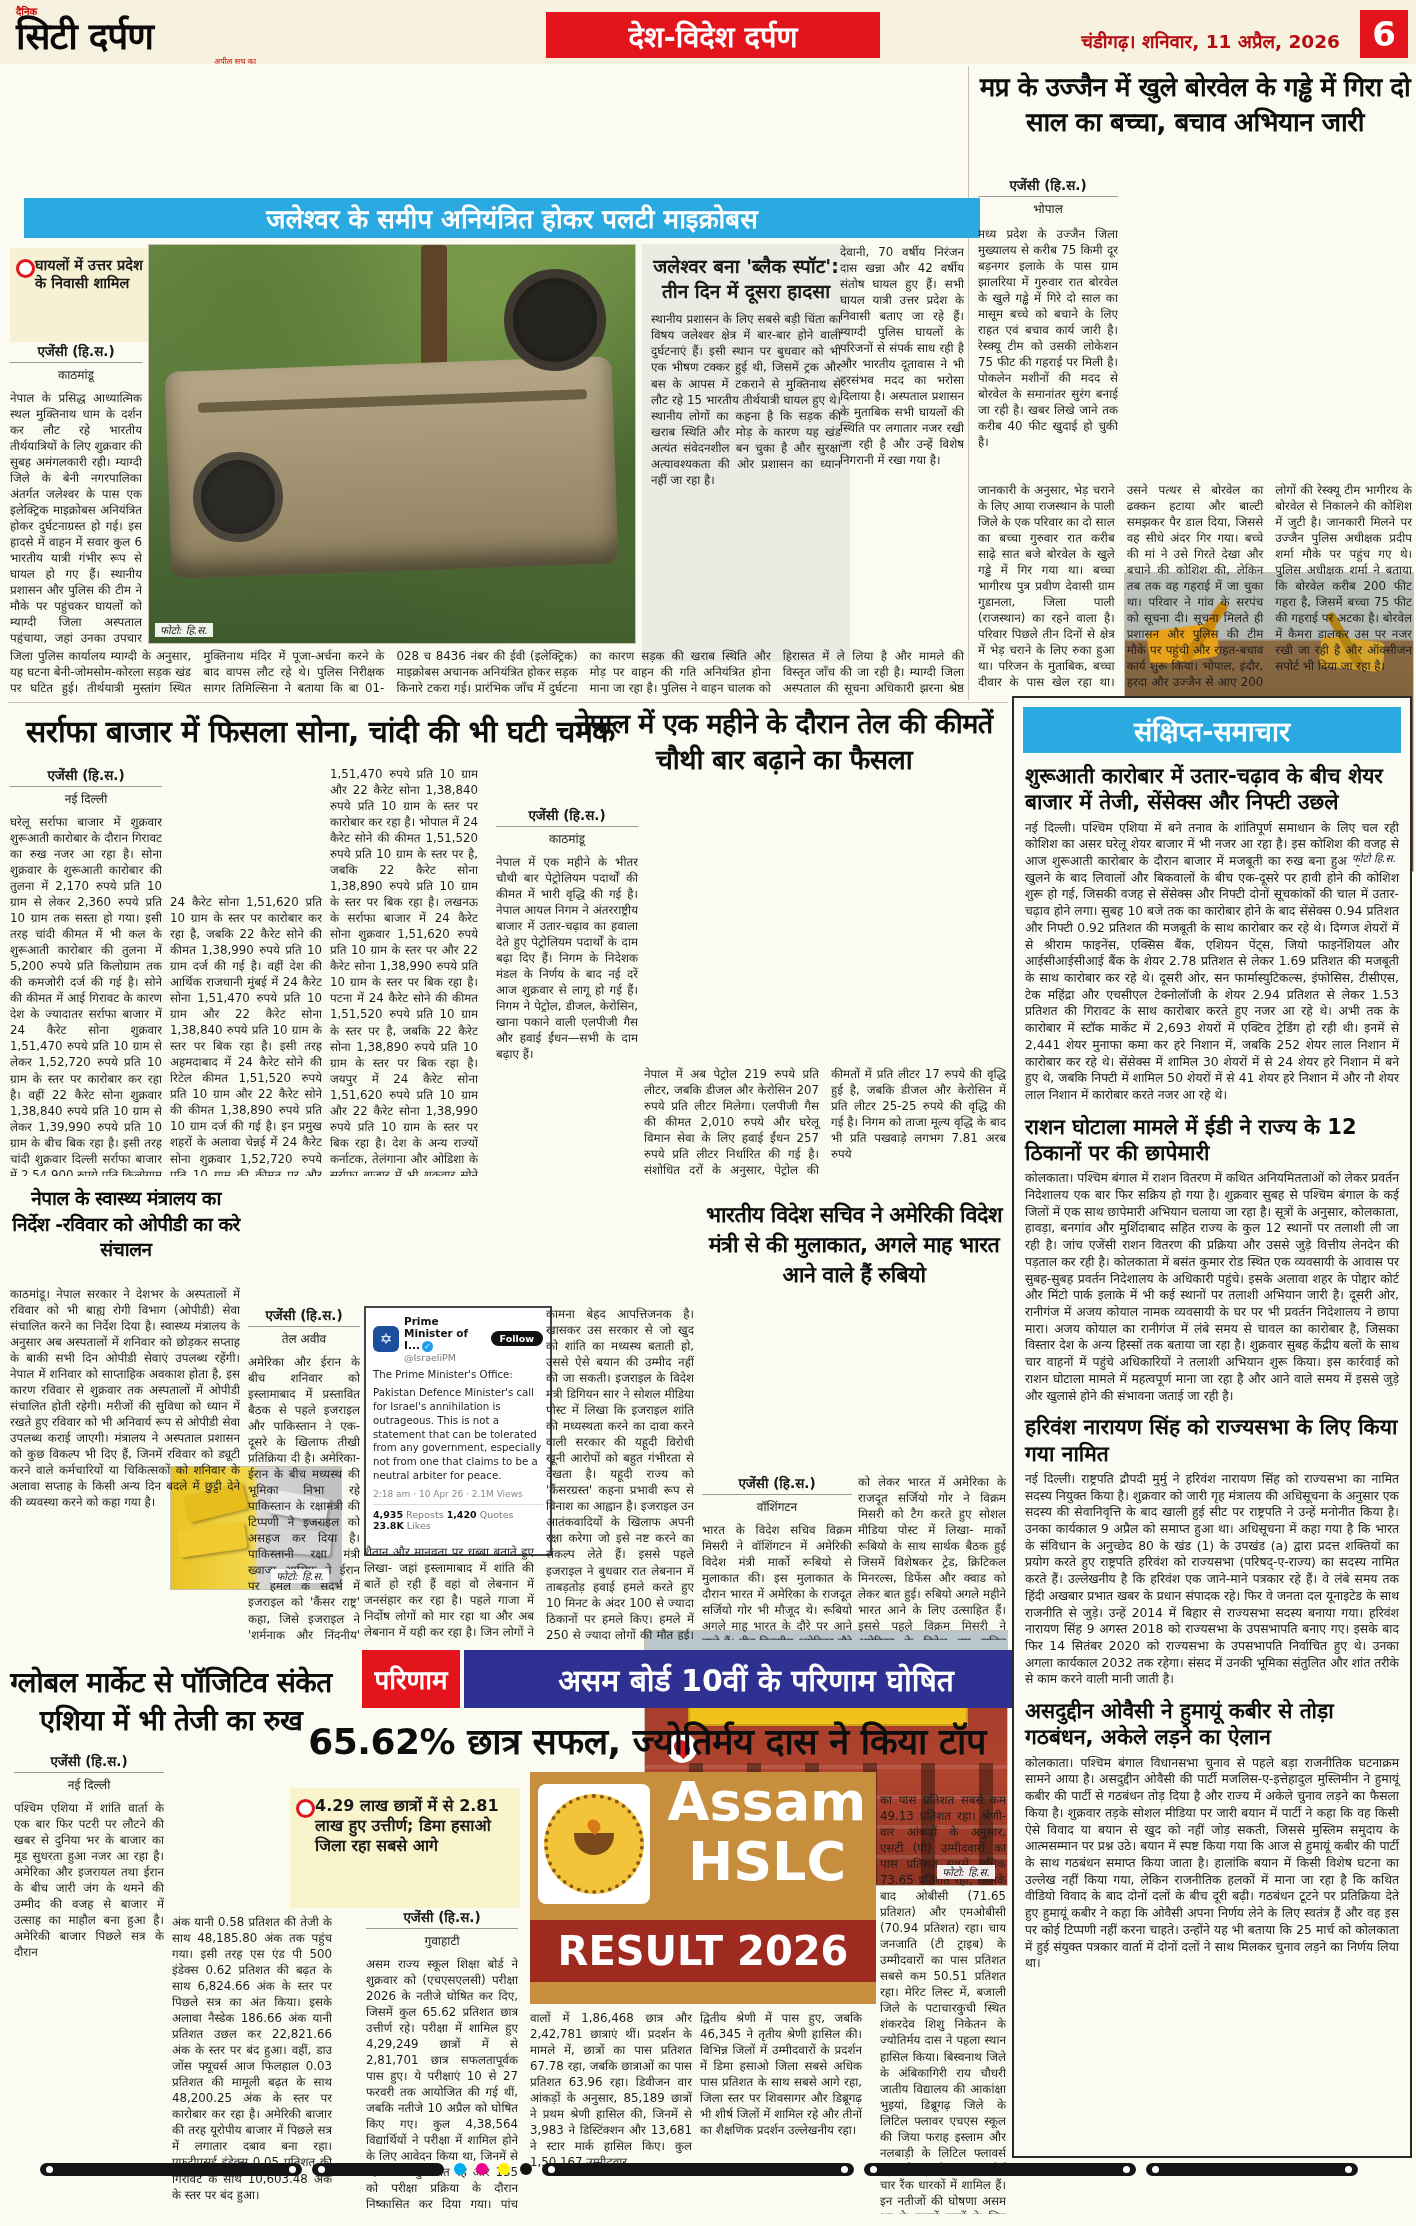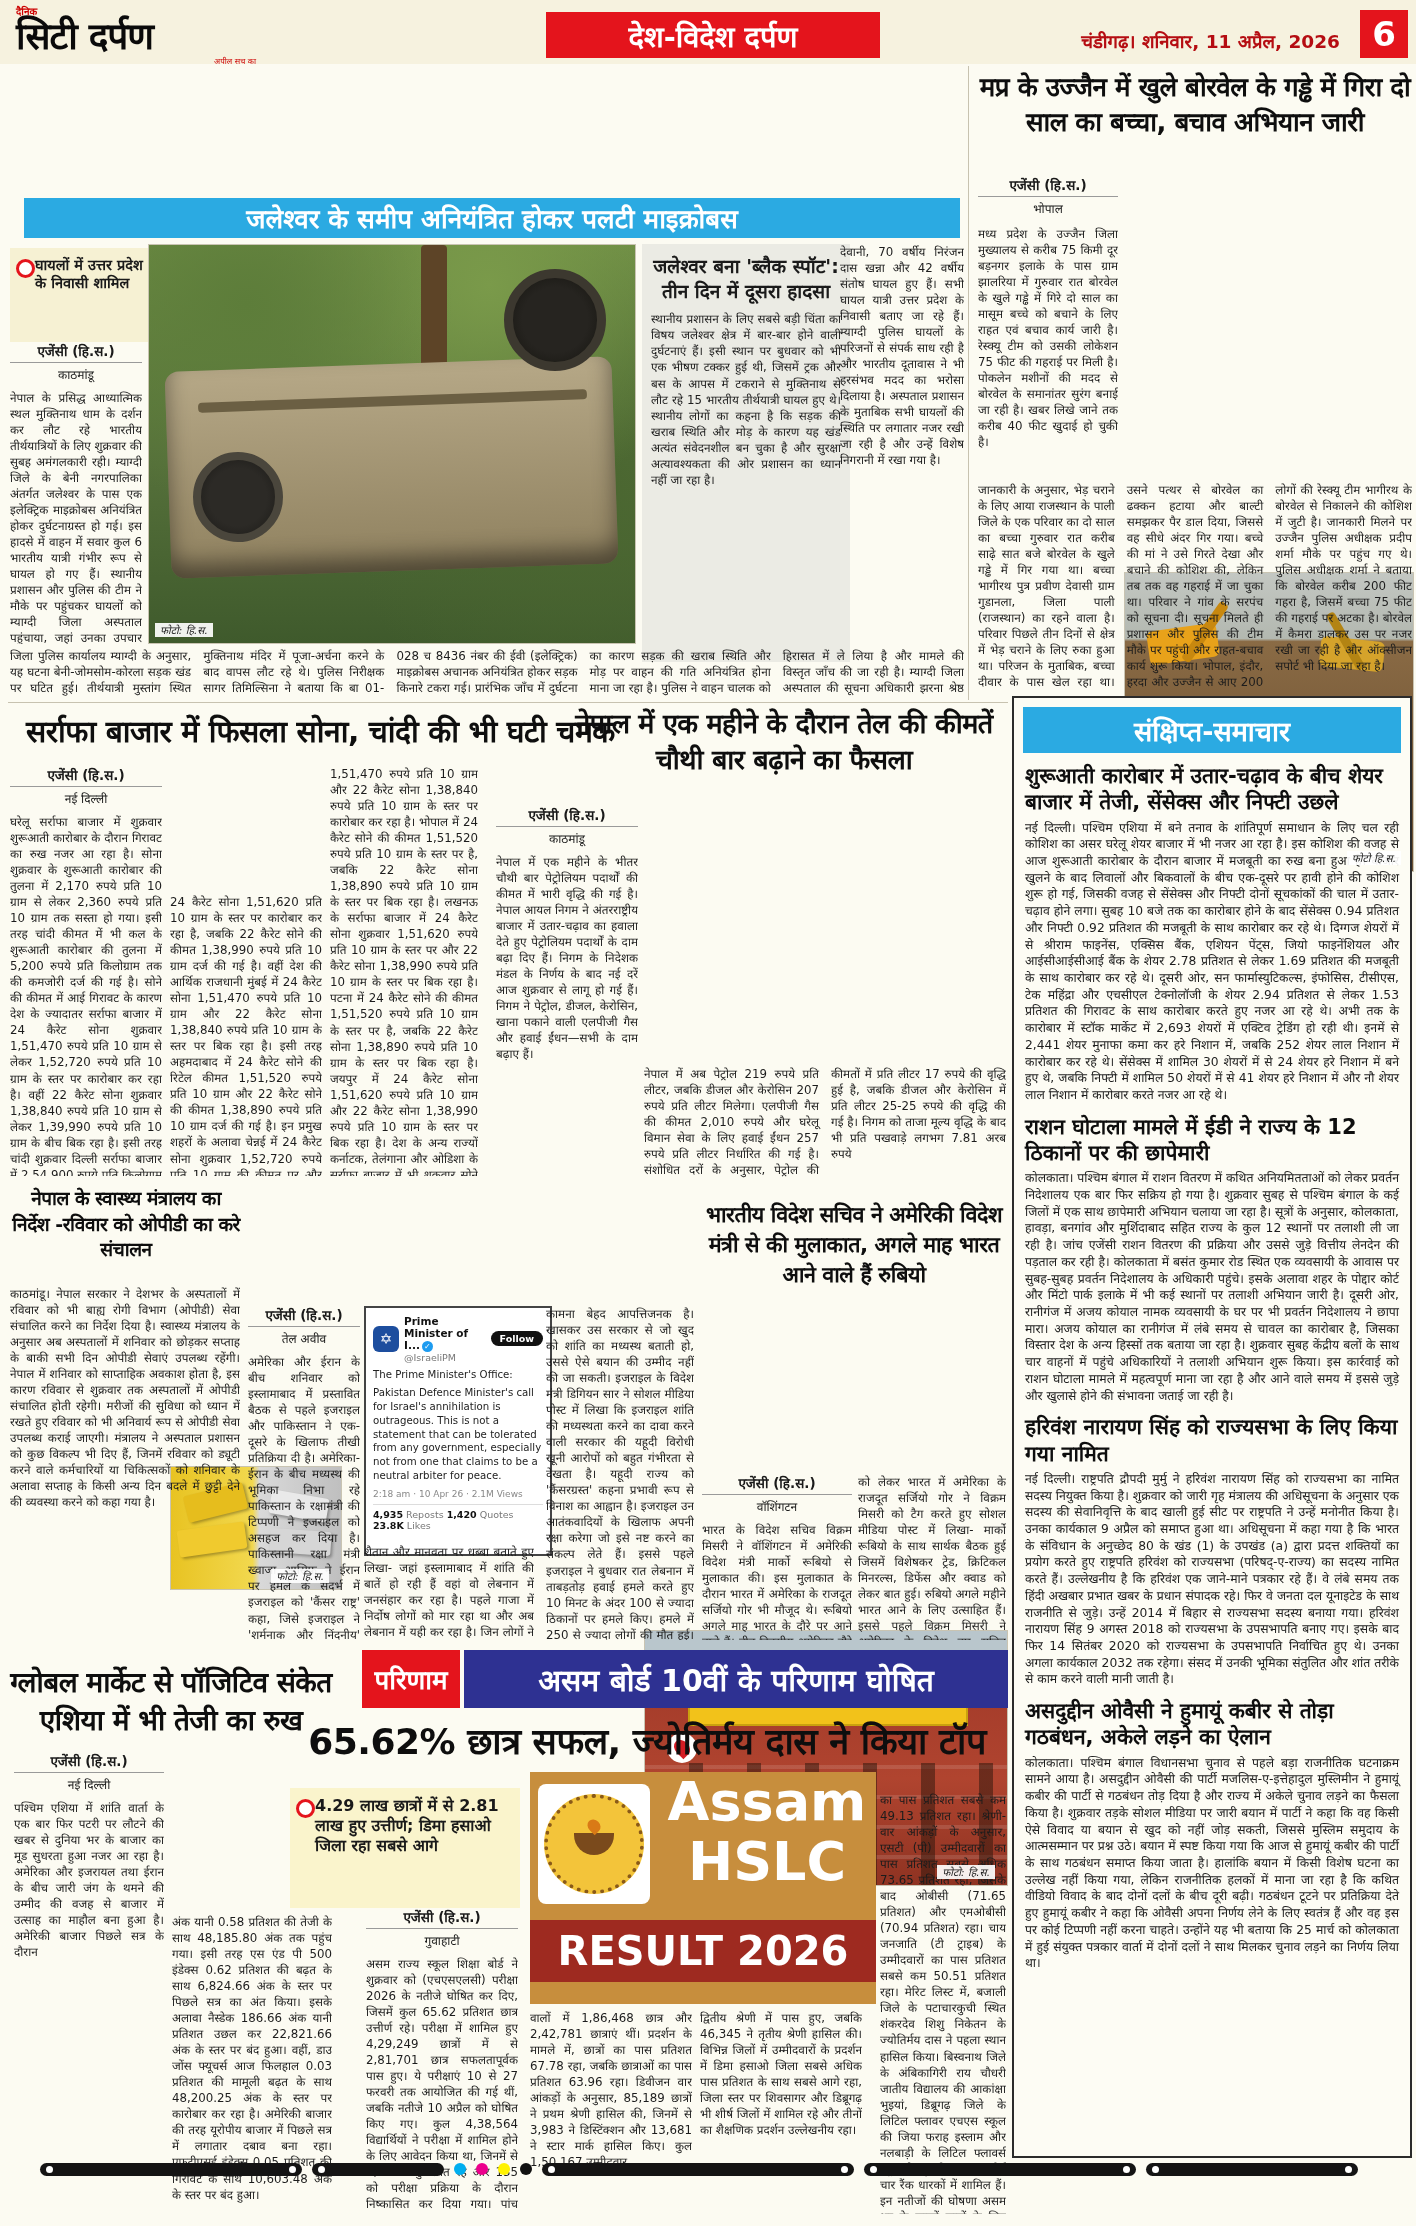--- a/index.html
+++ b/index.html
@@ -57,21 +57,21 @@
     <div style="font-size:37px;font-weight:800;color:#0a0a0a;line-height:1.0;letter-spacing:-1px;">सिटी दर्पण</div>
     <div style="font-size:8px;color:#c00;text-align:right;">अपील सच का</div>
   </div>
   <div class="abs banner-red" style="left:546px;top:12px;width:334px;height:46px;font-size:29px;">देश-विदेश दर्पण</div>
   <div class="abs" style="left:1020px;top:28px;width:320px;font-size:18.5px;font-weight:700;color:#b50d12;text-align:right;">चंडीगढ़। शनिवार, 11 अप्रैल, 2026</div>
   <div class="abs banner-red" style="left:1360px;top:10px;width:48px;height:48px;font-size:34px;">6</div>
 
   <div class="abs vline" style="left:968px;top:66px;height:634px;"></div>
   <div class="abs hr" style="left:8px;top:702px;width:1000px;"></div>
 
-  <div class="abs banner-blue" style="left:24px;top:198px;width:936px;height:40px;font-size:26px;">जलेश्वर के समीप अनियंत्रित होकर पलटी माइक्रोबस</div>
+  <div class="abs banner-blue" style="left:24px;top:198px;width:936px;height:40px;font-size:26px;padding-left:20px;">जलेश्वर के समीप अनियंत्रित होकर पलटी माइक्रोबस</div>
 
   <div class="abs kickbox" style="left:10px;top:248px;width:130px;height:78px;">
     <span class="ring" style="margin-top:3px;"></span>
     <span>घायलों में उत्तर प्रदेश के निवासी शामिल</span>
   </div>
   <div class="abs byline" style="left:10px;top:342px;width:132px;">एजेंसी (हि.स.)</div>
   <div class="abs dl" style="left:10px;top:364px;width:132px;">काठमांडू</div>
   <div class="abs bodytext" style="left:10px;top:390px;width:132px;height:254px;">नेपाल के प्रसिद्ध आध्यात्मिक स्थल मुक्तिनाथ धाम के दर्शन कर लौट रहे भारतीय तीर्थयात्रियों के लिए शुक्रवार की सुबह अमंगलकारी रही। म्याग्दी जिले के बेनी नगरपालिका अंतर्गत जलेश्वर के पास एक इलेक्ट्रिक माइक्रोबस अनियंत्रित होकर दुर्घटनाग्रस्त हो गई। इस हादसे में वाहन में सवार कुल 6 भारतीय यात्री गंभीर रूप से घायल हो गए हैं। स्थानीय प्रशासन और पुलिस की टीम ने मौके पर पहुंचकर घायलों को म्याग्दी जिला अस्पताल पहुंचाया, जहां उनका उपचार जारी है।</div>
 
   <div class="abs photo" style="left:148px;top:244px;width:486px;height:398px;background:
@@ -186,21 +186,21 @@
   <div class="abs bodytext" style="left:858px;top:1474px;width:148px;height:166px;">को लेकर भारत में अमेरिका के राजदूत सर्जियो गोर ने विक्रम मिसरी को टैग करते हुए सोशल मीडिया पोस्ट में लिखा- मार्को रूबियो के साथ सार्थक बैठक हुई जिसमें विशेषकर ट्रेड, क्रिटिकल मिनरल्स, डिफेंस और क्वाड को लेकर बात हुई। रुबियो अगले महीने भारत आने के लिए उत्साहित हैं। इससे पहले विक्रम मिसरी ने अमेरिका के विदेश उप सचिव क्रिस्टोफर लैंडाउ से भी मुलाकात कर फारस की खाड़ी की स्थिति, अन्य वैश्विक और क्षेत्रीय प्राथमिकताओं के बारे में बातचीत की।</div>
 
   <div class="abs headline center" style="left:10px;top:1664px;width:322px;height:78px;font-size:28px;line-height:1.35;">ग्लोबल मार्केट से पॉजिटिव संकेत एशिया में भी तेजी का रुख</div>
   <div class="abs byline" style="left:14px;top:1752px;width:150px;">एजेंसी (हि.स.)</div>
   <div class="abs dl" style="left:14px;top:1774px;width:150px;">नई दिल्ली</div>
   <div class="abs bodytext" style="left:14px;top:1800px;width:150px;height:412px;">पश्चिम एशिया में शांति वार्ता के एक बार फिर पटरी पर लौटने की खबर से दुनिया भर के बाजार का मूड सुधरता हुआ नजर आ रहा है। अमेरिका और इजरायल तथा ईरान के बीच जारी जंग के थमने की उम्मीद की वजह से बाजार में उत्साह का माहौल बना हुआ है। अमेरिकी बाजार पिछले सत्र के दौरान</div>
 
   <div class="abs bodytext" style="left:172px;top:1914px;width:160px;height:298px;">अंक यानी 0.58 प्रतिशत की तेजी के साथ 48,185.80 अंक तक पहुंच गया। इसी तरह एस एंड पी 500 इंडेक्स 0.62 प्रतिशत की बढ़त के साथ 6,824.66 अंक के स्तर पर पिछले सत्र का अंत किया। इसके अलावा नैस्डेक 186.66 अंक यानी प्रतिशत उछल कर 22,821.66 अंक के स्तर पर बंद हुआ। वहीं, डाउ जोंस फ्यूचर्स आज फिलहाल 0.03 प्रतिशत की मामूली बढ़त के साथ 48,200.25 अंक के स्तर पर कारोबार कर रहा है। अमेरिकी बाजार की तरह यूरोपीय बाजार में पिछले सत्र में लगातार दबाव बना रहा। एफटीएसई इंडेक्स 0.05 प्रतिशत की गिरावट के साथ 10,603.48 अंक के स्तर पर बंद हुआ।</div>
 
   <div class="abs banner-red" style="left:362px;top:1650px;width:98px;height:58px;font-size:26px;">परिणाम</div>
-  <div class="abs banner-navy" style="left:464px;top:1650px;width:544px;height:58px;font-size:30px;">असम बोर्ड 10वीं के परिणाम घोषित</div>
+  <div class="abs banner-navy" style="left:464px;top:1650px;width:544px;height:58px;font-size:30px;padding-left:20px;">असम बोर्ड 10वीं के परिणाम घोषित</div>
   <div class="abs headline center" style="left:288px;top:1716px;width:718px;height:62px;font-size:36px;">65.62% छात्र सफल, ज्योतिर्मय दास ने किया टॉप</div>
 
   <div class="abs kickbox" style="left:290px;top:1788px;width:218px;height:104px;background:#faf4cc;font-size:16px;">
     <span class="ring" style="margin-top:3px;"></span>
     <span>4.29 लाख छात्रों में से 2.81 लाख हुए उत्तीर्ण; डिमा हसाओ जिला रहा सबसे आगे</span>
   </div>
   <div class="abs byline" style="left:366px;top:1908px;width:152px;">एजेंसी (हि.स.)</div>
   <div class="abs dl" style="left:366px;top:1930px;width:152px;">गुवाहाटी</div>
   <div class="abs bodytext" style="left:366px;top:1956px;width:152px;height:258px;">असम राज्य स्कूल शिक्षा बोर्ड ने शुक्रवार को (एचएसएलसी) परीक्षा 2026 के नतीजे घोषित कर दिए, जिसमें कुल 65.62 प्रतिशत छात्र उत्तीर्ण रहे। परीक्षा में शामिल हुए 4,29,249 छात्रों में से 2,81,701 छात्र सफलतापूर्वक पास हुए। ये परीक्षाएं 10 से 27 फरवरी तक आयोजित की गई थीं, जबकि नतीजे 10 अप्रैल को घोषित किए गए। कुल 4,38,564 विद्यार्थियों ने परीक्षा में शामिल होने के लिए आवेदन किया था, जिनमें से 9,315 अनुपस्थित रहे और 135 को परीक्षा प्रक्रिया के दौरान निष्कासित कर दिया गया। पांच नतीजे रोक दिए गए हैं। परीक्षा में शामिल होने</div>
 

